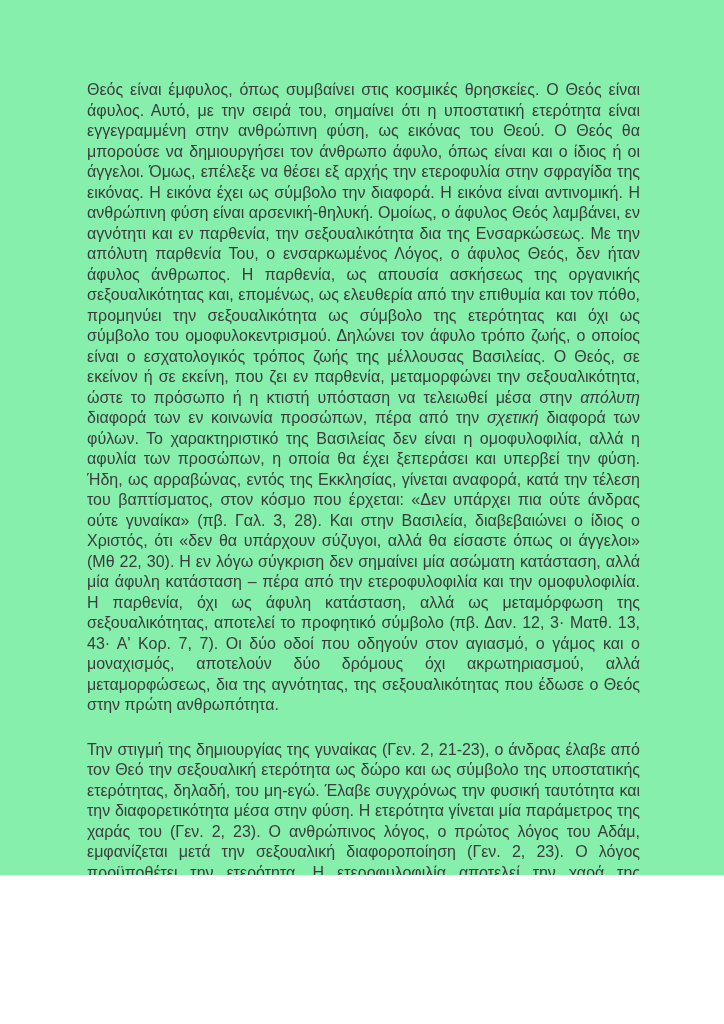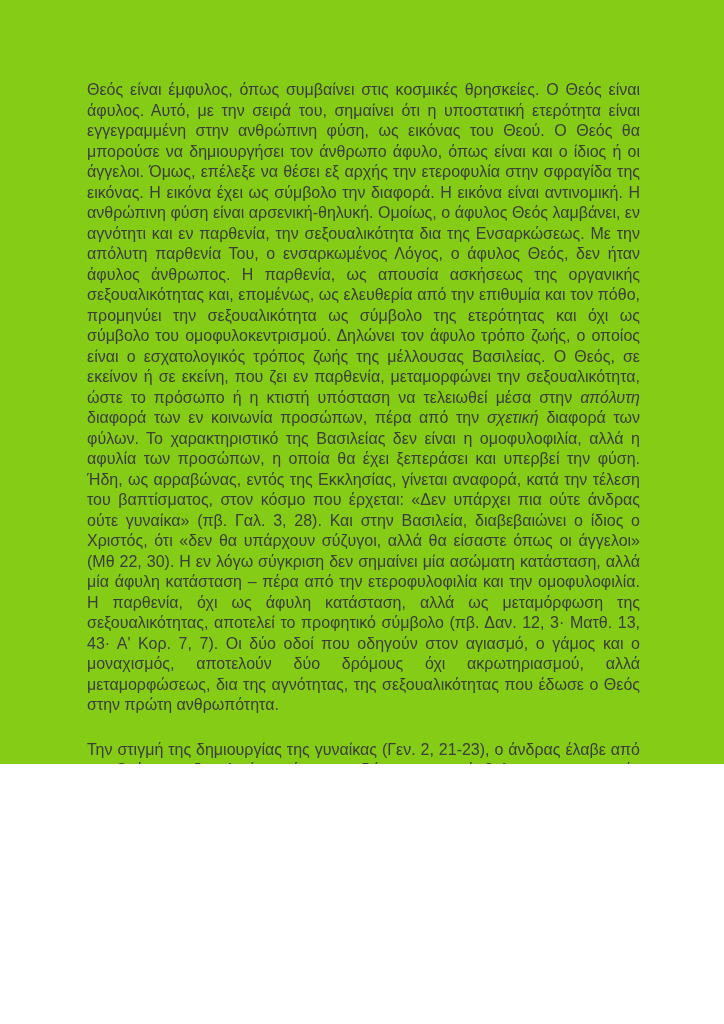--- a/index.html
+++ b/index.html
@@ -4,22 +4,22 @@
 <title>Document</title>
 <style>
   html, body {
     margin: 0;
     padding: 0;
     background: #ffffff;
   }
   .page {
     position: relative;
     width: 724px;
-    height: 764px;
-    background: #84cc16;
+    height: 875px;
+    background: #86efac;
     box-sizing: border-box;
     padding: 80px 84px 0 87px;
     overflow: hidden;
   }
   .text-block {
     width: 553px;
   }
   .para {
     margin: 0 0 24px 0;
     font-family: "Liberation Sans", "DejaVu Sans", sans-serif;

